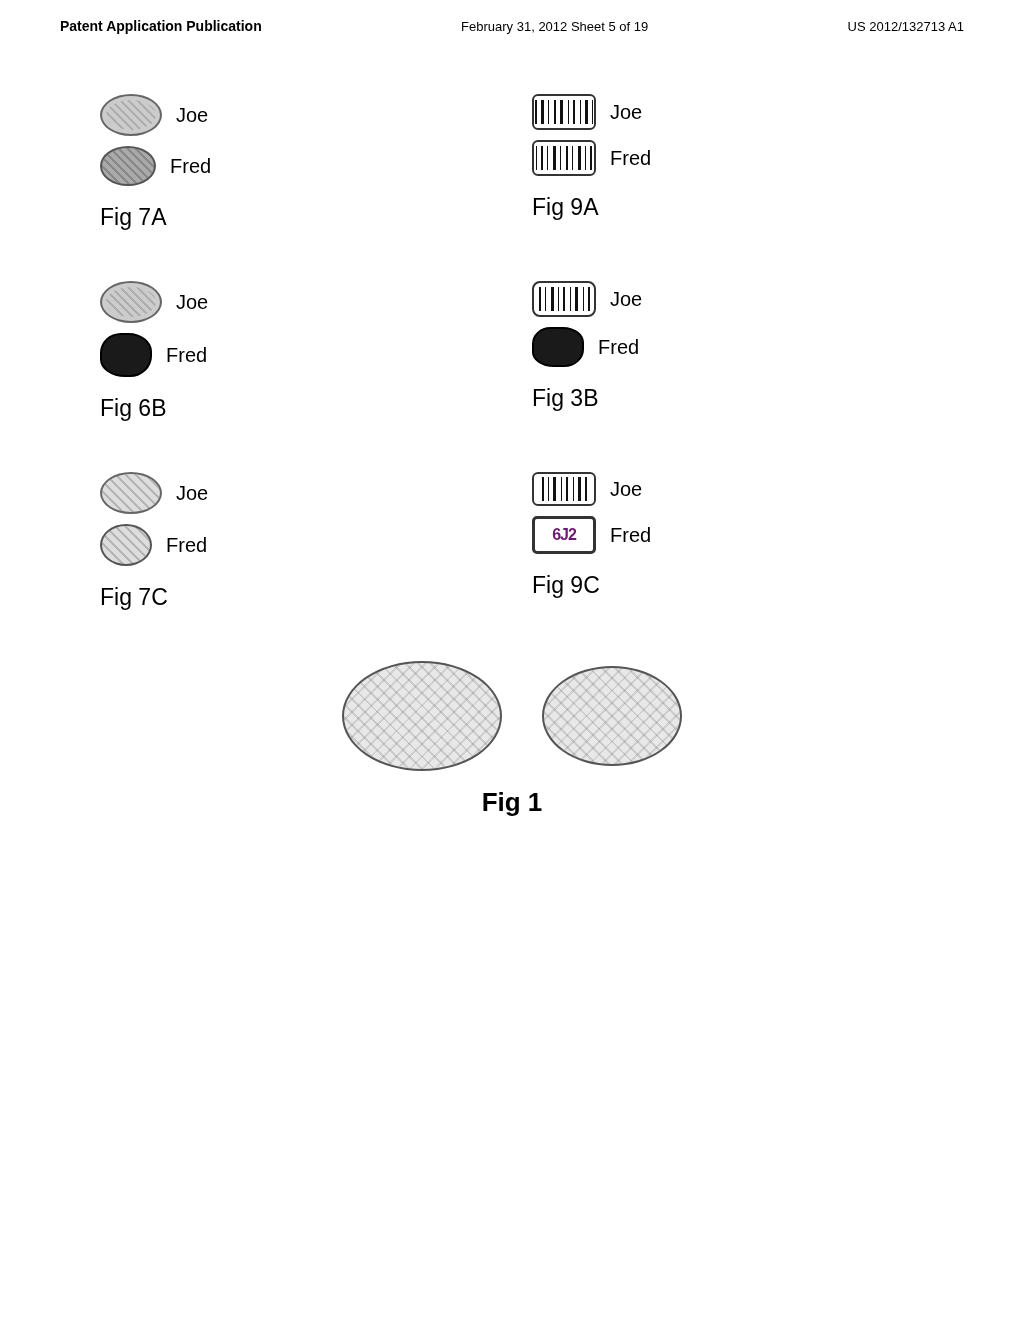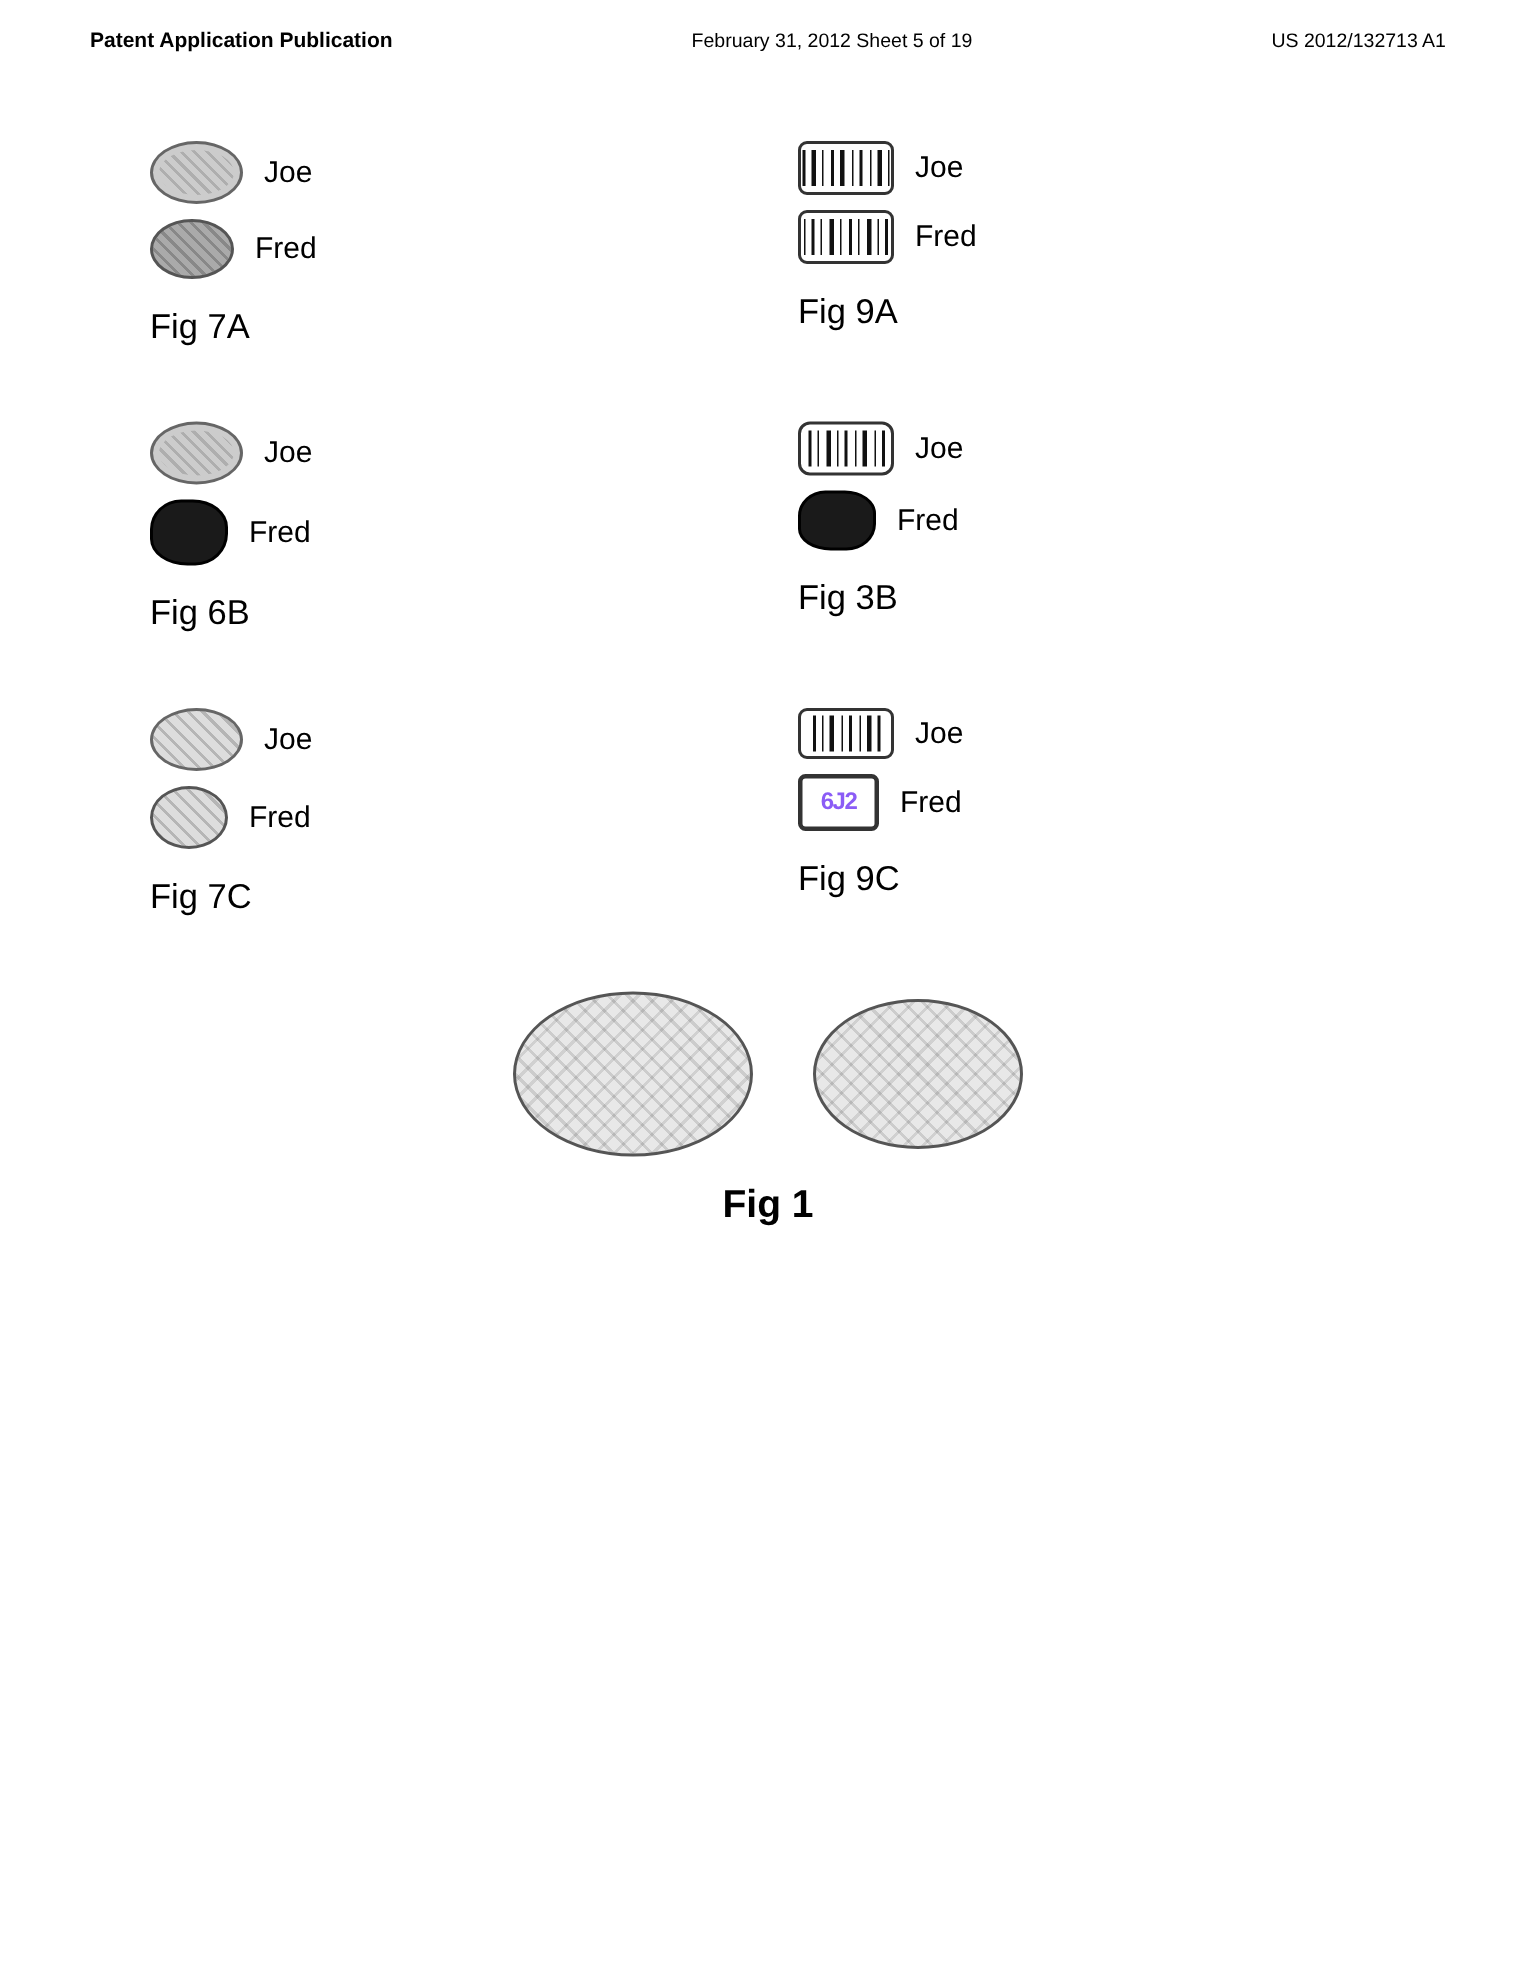--- a/index.html
+++ b/index.html
@@ -252,32 +252,32 @@
       border: 2px solid #333;
       border-radius: 6px;
       background: #fff;
       display: flex;
       align-items: center;
       justify-content: center;
       overflow: hidden;
     }
 
     .label-fred-9c {
-      width: 54px;
+      width: 64px;
       height: 38px;
       border: 3px solid #333;
       border-radius: 5px;
       background: #fff;
       display: flex;
       align-items: center;
       justify-content: center;
       font-size: 16px;
       font-weight: bold;
       letter-spacing: -1px;
-      color: #8b5cf6;
+      color: #701a75;
       position: relative;
     }
 
     
     .fig8-container {
       grid-column: 1 / -1;
       display: flex;
       flex-direction: column;
       align-items: center;
       padding: 20px 0 20px 0;

